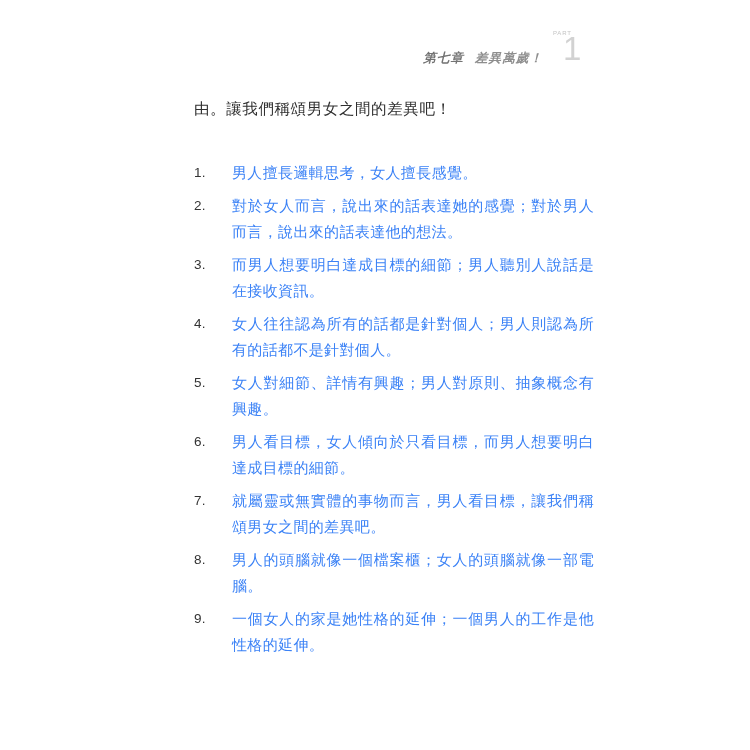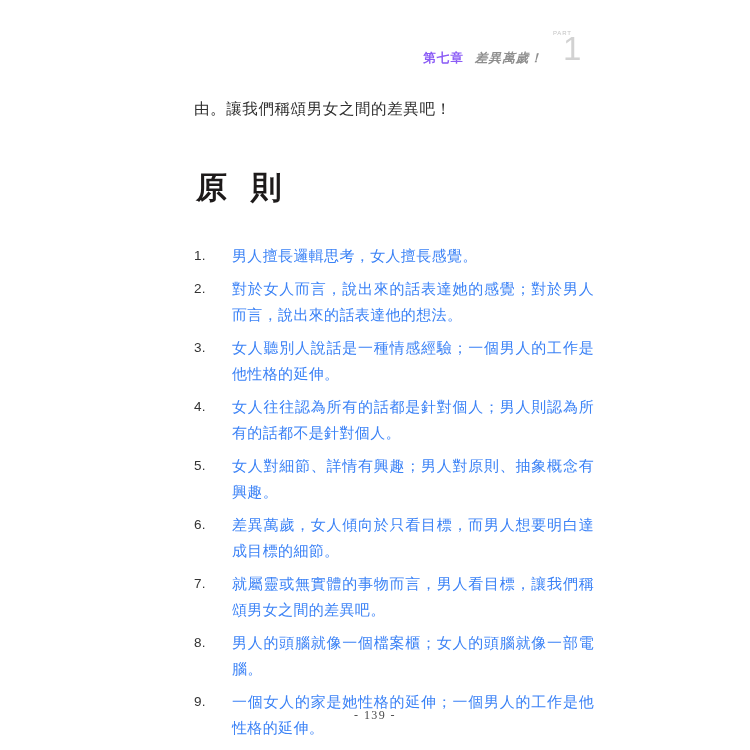--- a/index.html
+++ b/index.html
@@ -29,23 +29,24 @@
     top: 22px;
     right: 168px;
     display: flex;
     align-items: flex-end;
     justify-content: flex-end;
     white-space: nowrap;
   }
   .running-header .chapter-label {
     font-family: "Liberation Serif", "DejaVu Serif", serif;
     font-size: 12.5px;
+    font-style: italic;
     font-weight: 600;
     letter-spacing: 1.1px;
-    color: #8b5cf6;
+    color: #737373;
     padding-bottom: 3px;
   }
   .running-header .chapter-title {
     font-family: "Liberation Serif", "DejaVu Serif", serif;
     font-size: 12.5px;
     font-style: italic;
     font-weight: 600;
     letter-spacing: 1.1px;
     color: #8e8e8e;
     padding-bottom: 3px;
@@ -159,60 +160,56 @@
     <span class="part-block">
       <span class="part-word">PART</span>
       <span class="part-number">1</span>
     </span>
   </div>
 
   <div class="content">
 
     <p class="lead-line">由。讓我們稱頌男女之間的差異吧！</p>
 
-    <h1 class="section-heading">原 則</h1>
 
     <ol class="principles">
       <li class="principle-item">
         <span class="principle-number">1.</span>
         <span class="principle-text">男人擅長邏輯思考，女人擅長感覺。</span>
       </li>
       <li class="principle-item">
         <span class="principle-number">2.</span>
         <span class="principle-text">對於女人而言，說出來的話表達她的感覺；對於男人而言，說出來的話表達他的想法。</span>
       </li>
       <li class="principle-item">
         <span class="principle-number">3.</span>
-        <span class="principle-text">女人聽別人說話是一種情感經驗；一個男人的工作是他性格的延伸。</span>
+        <span class="principle-text">而男人想要明白達成目標的細節；男人聽別人說話是在接收資訊。</span>
       </li>
       <li class="principle-item">
         <span class="principle-number">4.</span>
         <span class="principle-text">女人往往認為所有的話都是針對個人；男人則認為所有的話都不是針對個人。</span>
       </li>
       <li class="principle-item">
         <span class="principle-number">5.</span>
         <span class="principle-text">女人對細節、詳情有興趣；男人對原則、抽象概念有興趣。</span>
       </li>
       <li class="principle-item">
         <span class="principle-number">6.</span>
-        <span class="principle-text">差異萬歲，女人傾向於只看目標，而男人想要明白達成目標的細節。</span>
+        <span class="principle-text">男人看目標，女人傾向於只看目標，而男人想要明白達成目標的細節。</span>
       </li>
       <li class="principle-item">
         <span class="principle-number">7.</span>
         <span class="principle-text">就屬靈或無實體的事物而言，男人看目標，讓我們稱頌男女之間的差異吧。</span>
       </li>
       <li class="principle-item">
         <span class="principle-number">8.</span>
         <span class="principle-text">男人的頭腦就像一個檔案櫃；女人的頭腦就像一部電腦。</span>
       </li>
       <li class="principle-item">
         <span class="principle-number">9.</span>
         <span class="principle-text">一個女人的家是她性格的延伸；一個男人的工作是他性格的延伸。</span>
       </li>
     </ol>
 
   </div>
 
-  <div class="page-footer">
-    <span class="folio">- 139 -</span>
-  </div>
 
 </div>
 
 </body></html>

